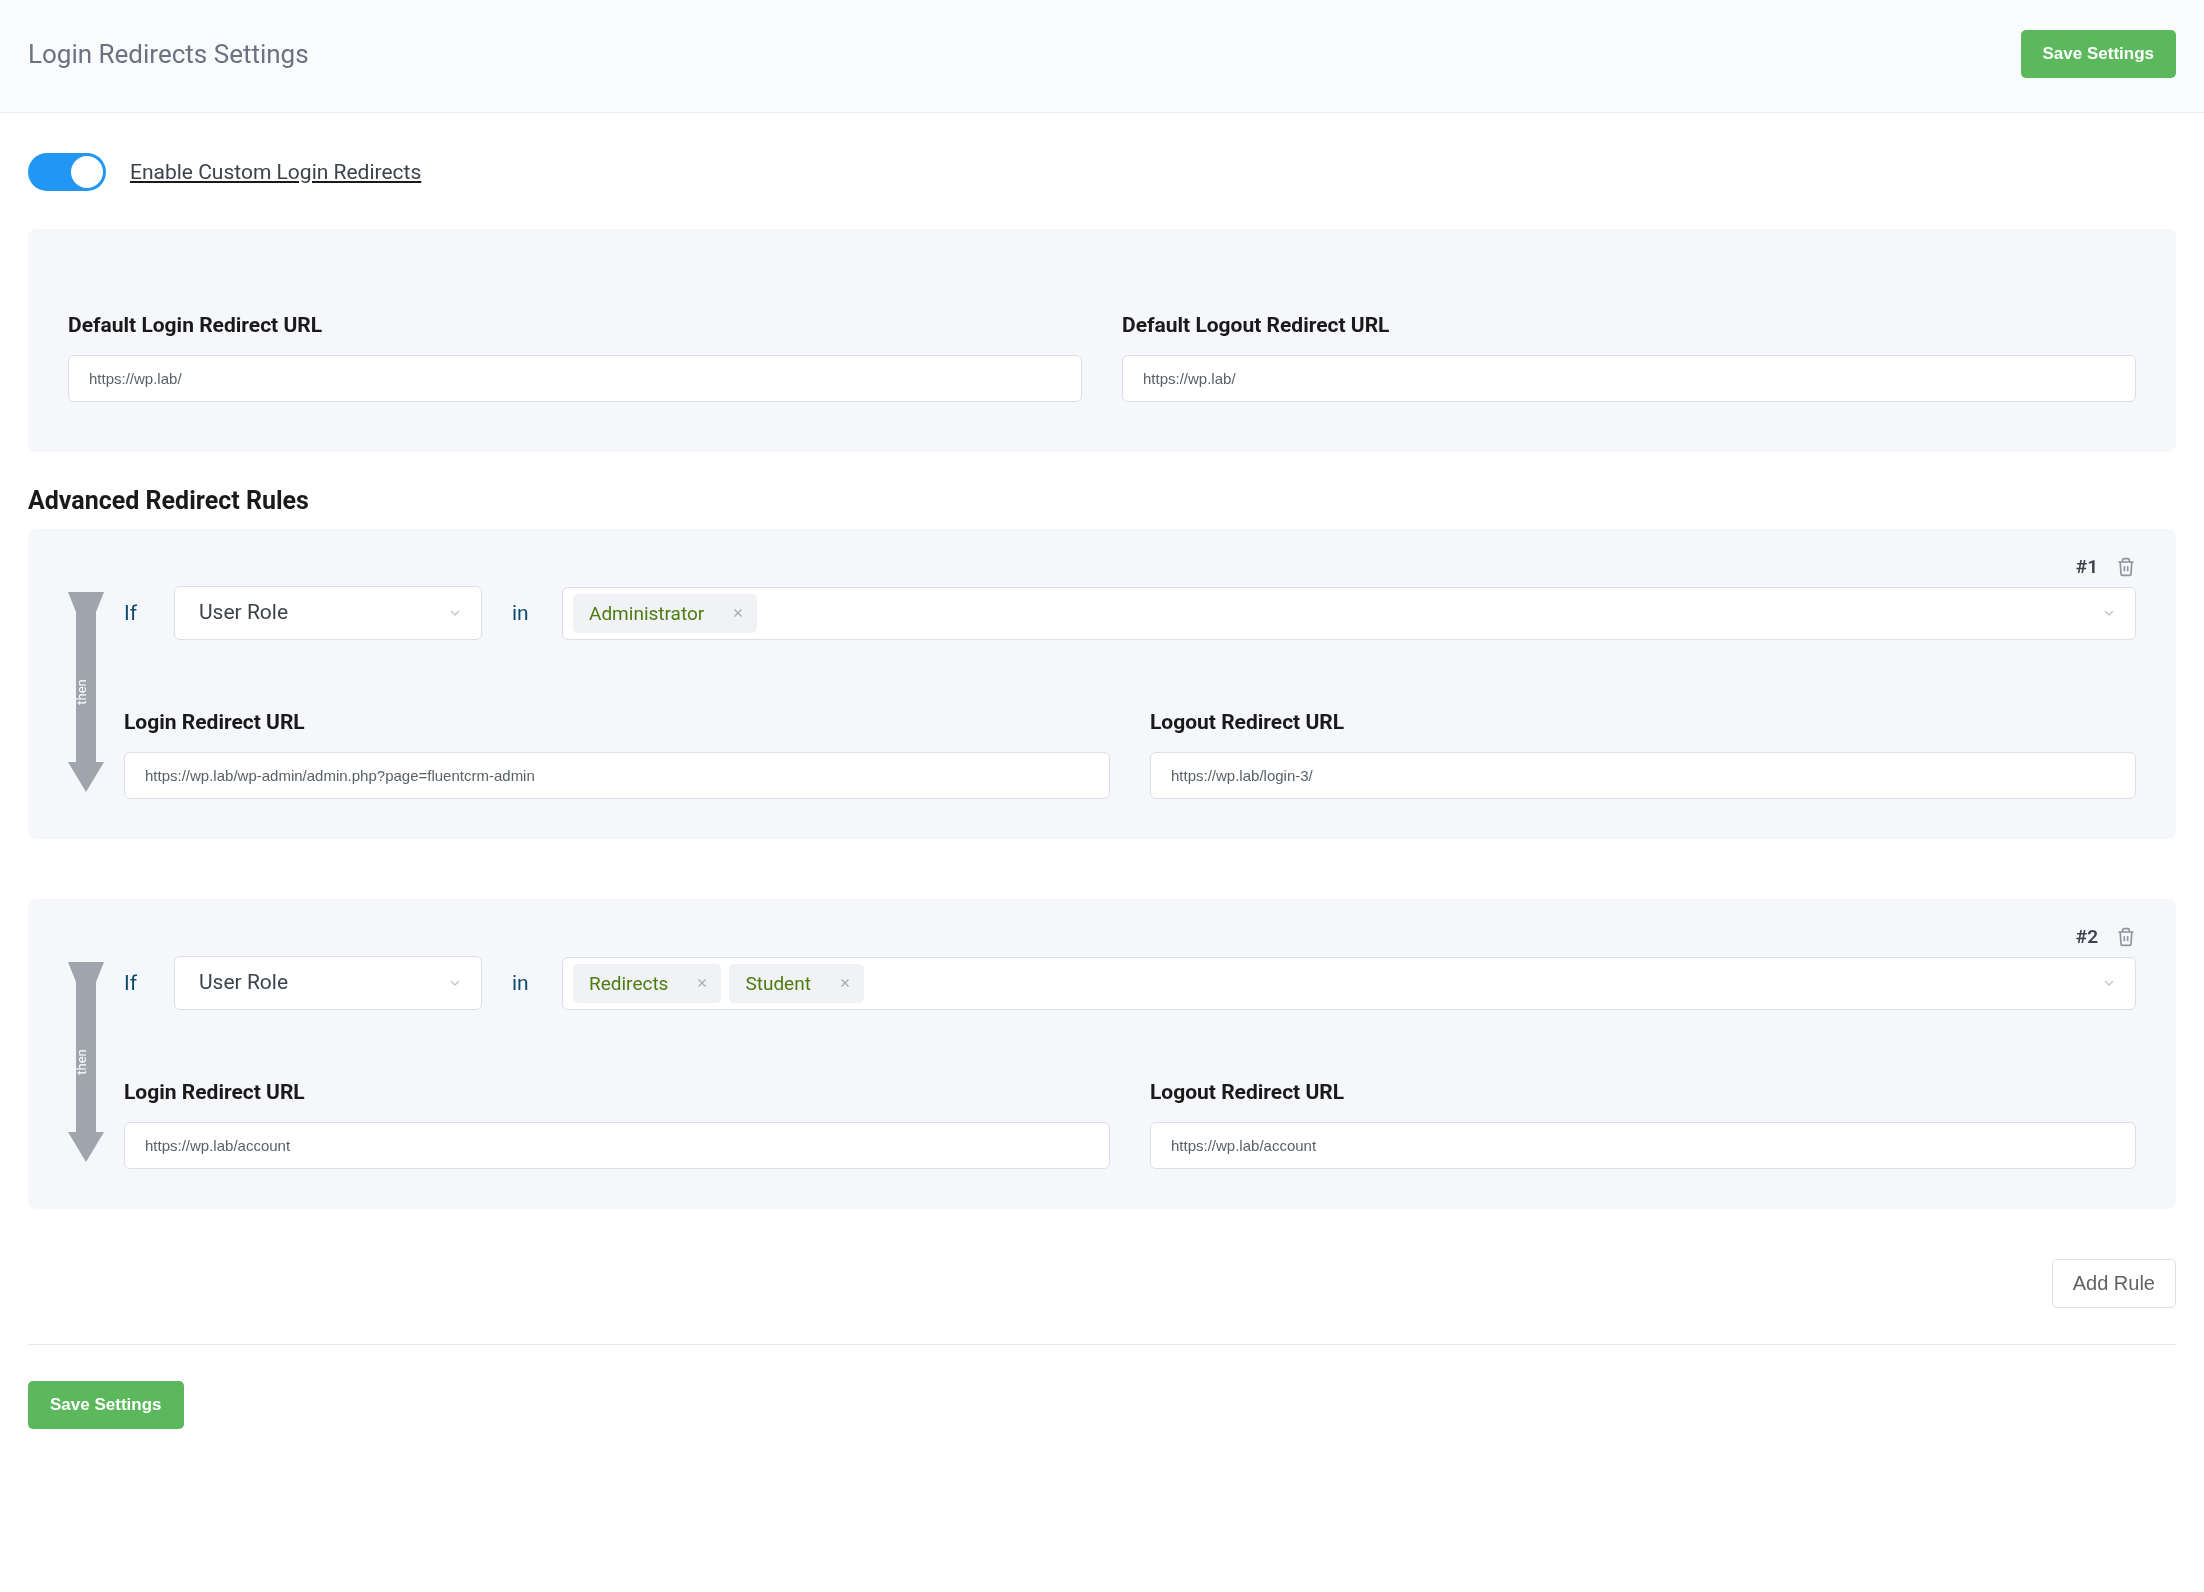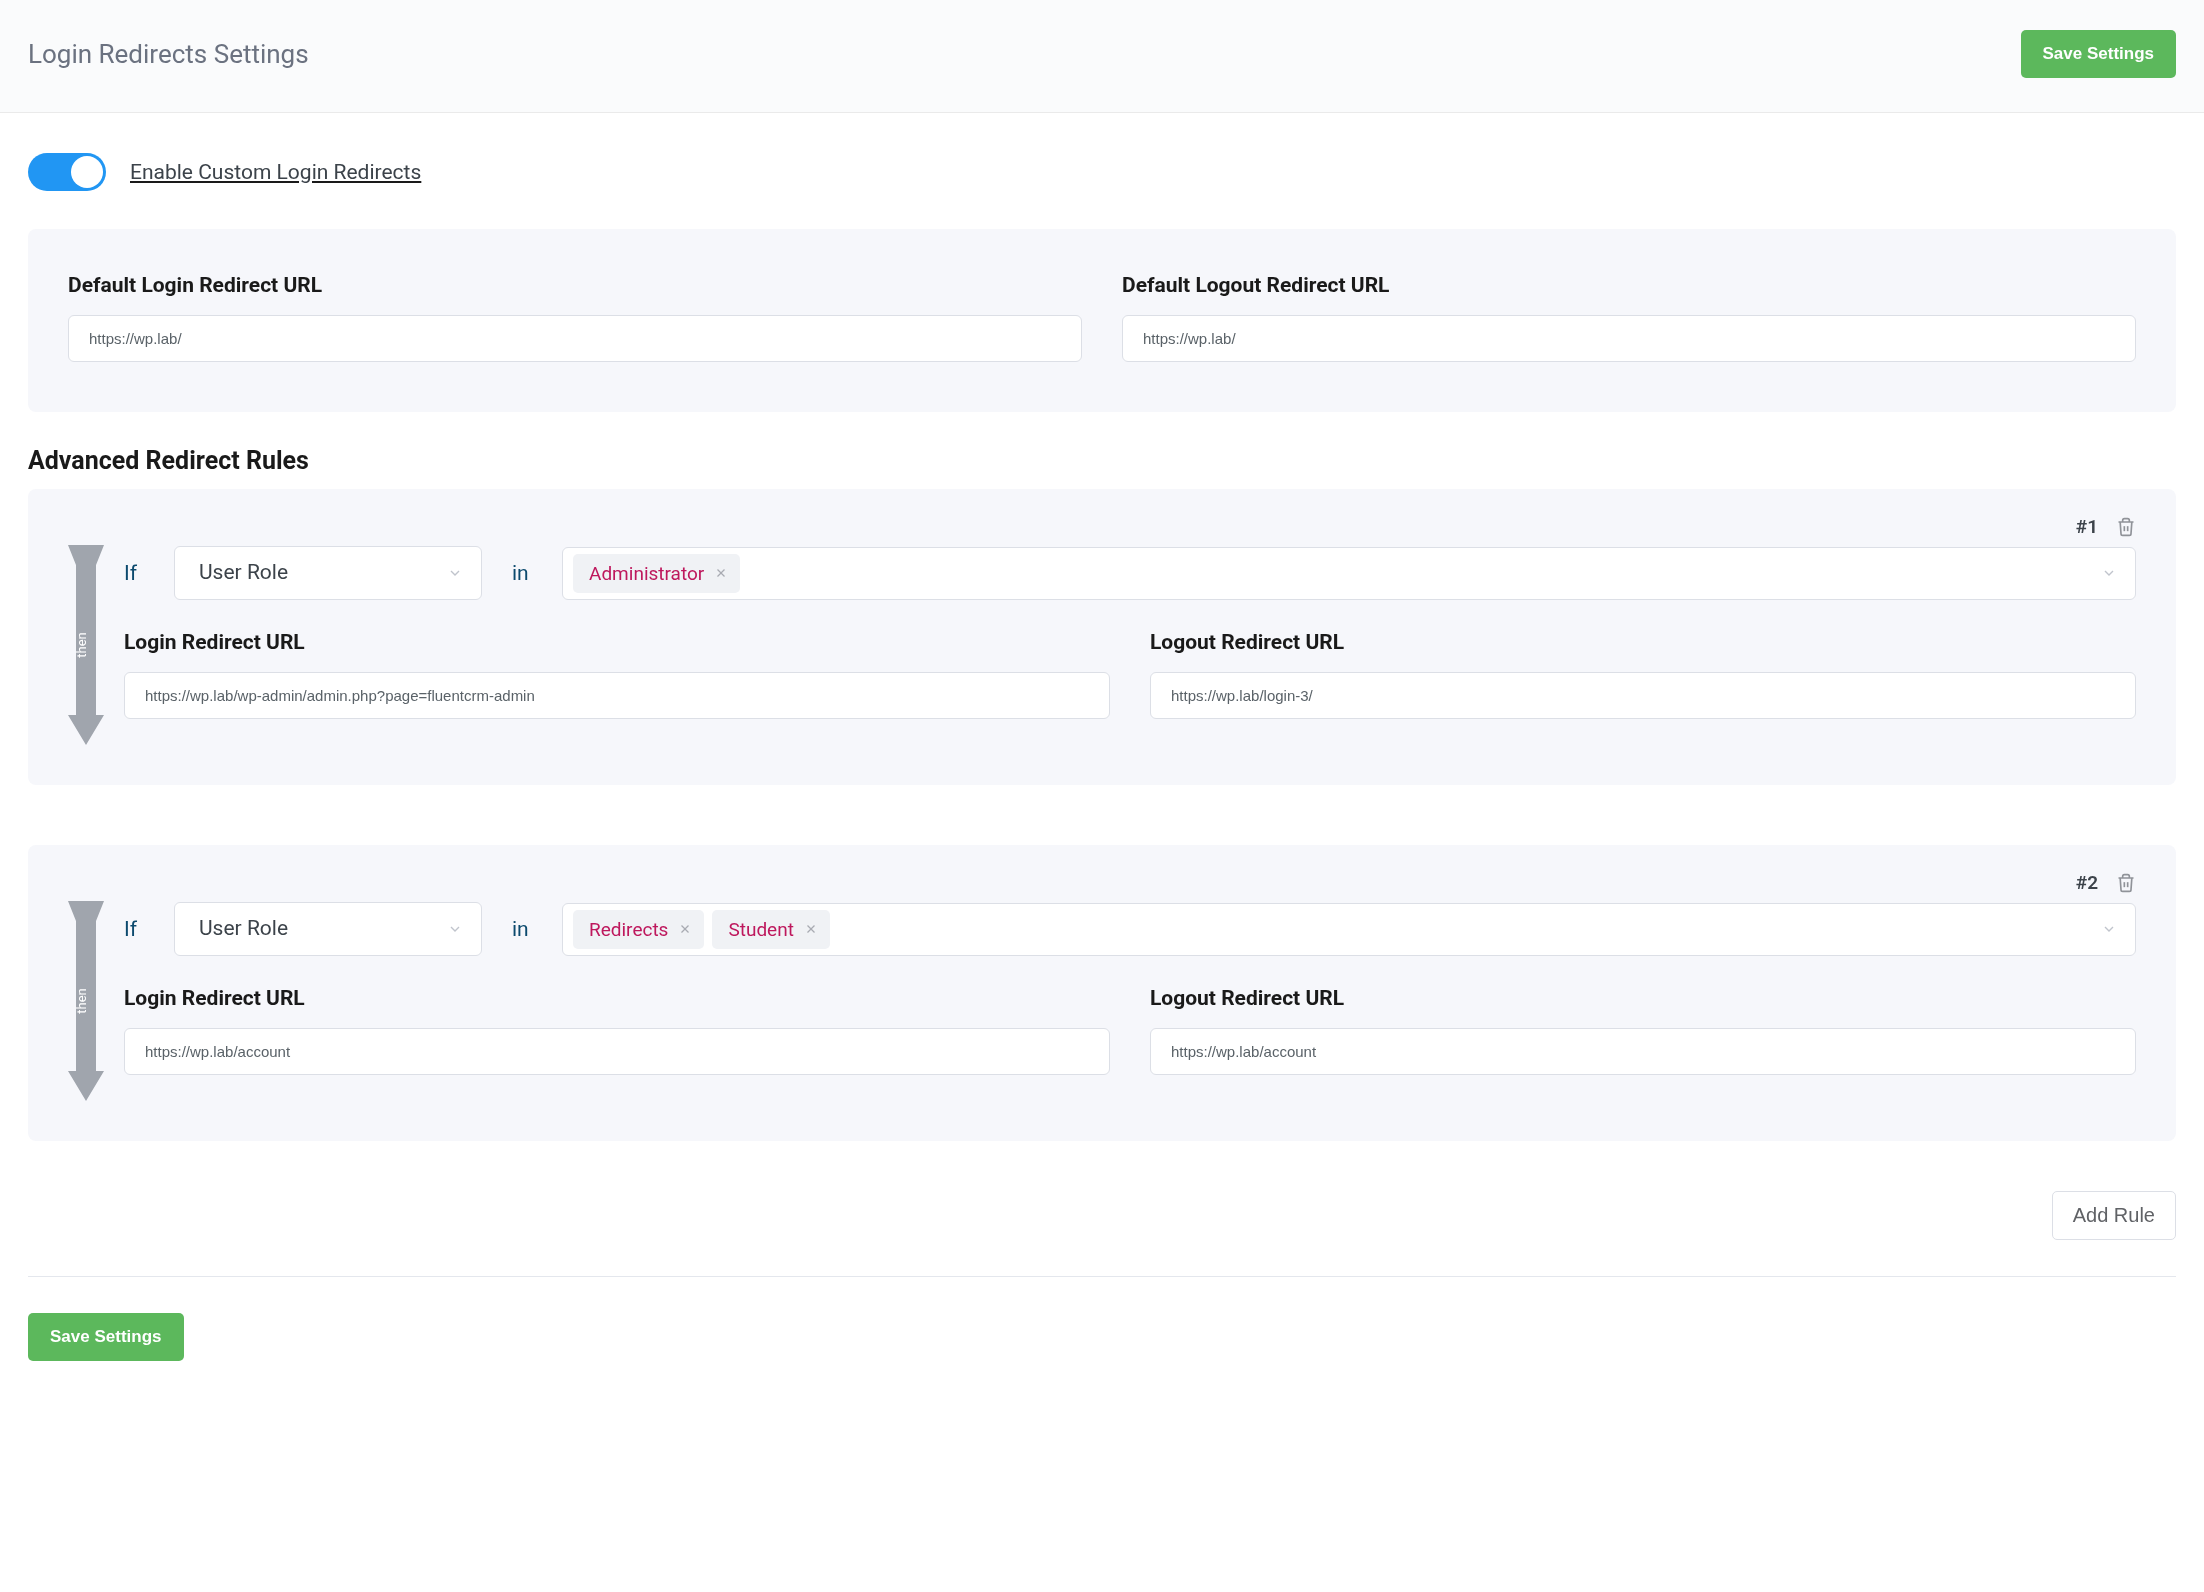--- a/index.html
+++ b/index.html
@@ -82,20 +82,21 @@
   }
   .field-group {
     display: flex;
     flex-direction: column;
     gap: 18px;
   }
   .field-label {
     font-size: 21px;
     font-weight: 700;
     color: #1a1a1a;
+    margin-top: 40px;
   }
   .text-input {
     width: 100%;
     padding: 14px 20px;
     border: 1px solid #dcdfe6;
     border-radius: 6px;
     font-size: 15px;
     color: #5a6268;
     background: #fff;
   }
@@ -190,26 +191,26 @@
     min-height: 52px;
     display: flex;
     align-items: center;
     flex-wrap: wrap;
     gap: 8px;
     cursor: pointer;
   }
   .tag {
     display: inline-flex;
     align-items: center;
-    gap: 10px;
+    gap: 27px;
     background: #f0f2f5;
     border-radius: 5px;
     padding: 8px 12px 8px 16px;
     font-size: 19px;
-    color: #be185d;
+    color: #4d7c0f;
   }
   .tag-close {
     width: 14px;
     height: 14px;
     color: #a8abb2;
     cursor: pointer;
   }
   .url-row {
     display: grid;
     grid-template-columns: 1fr 1fr;

